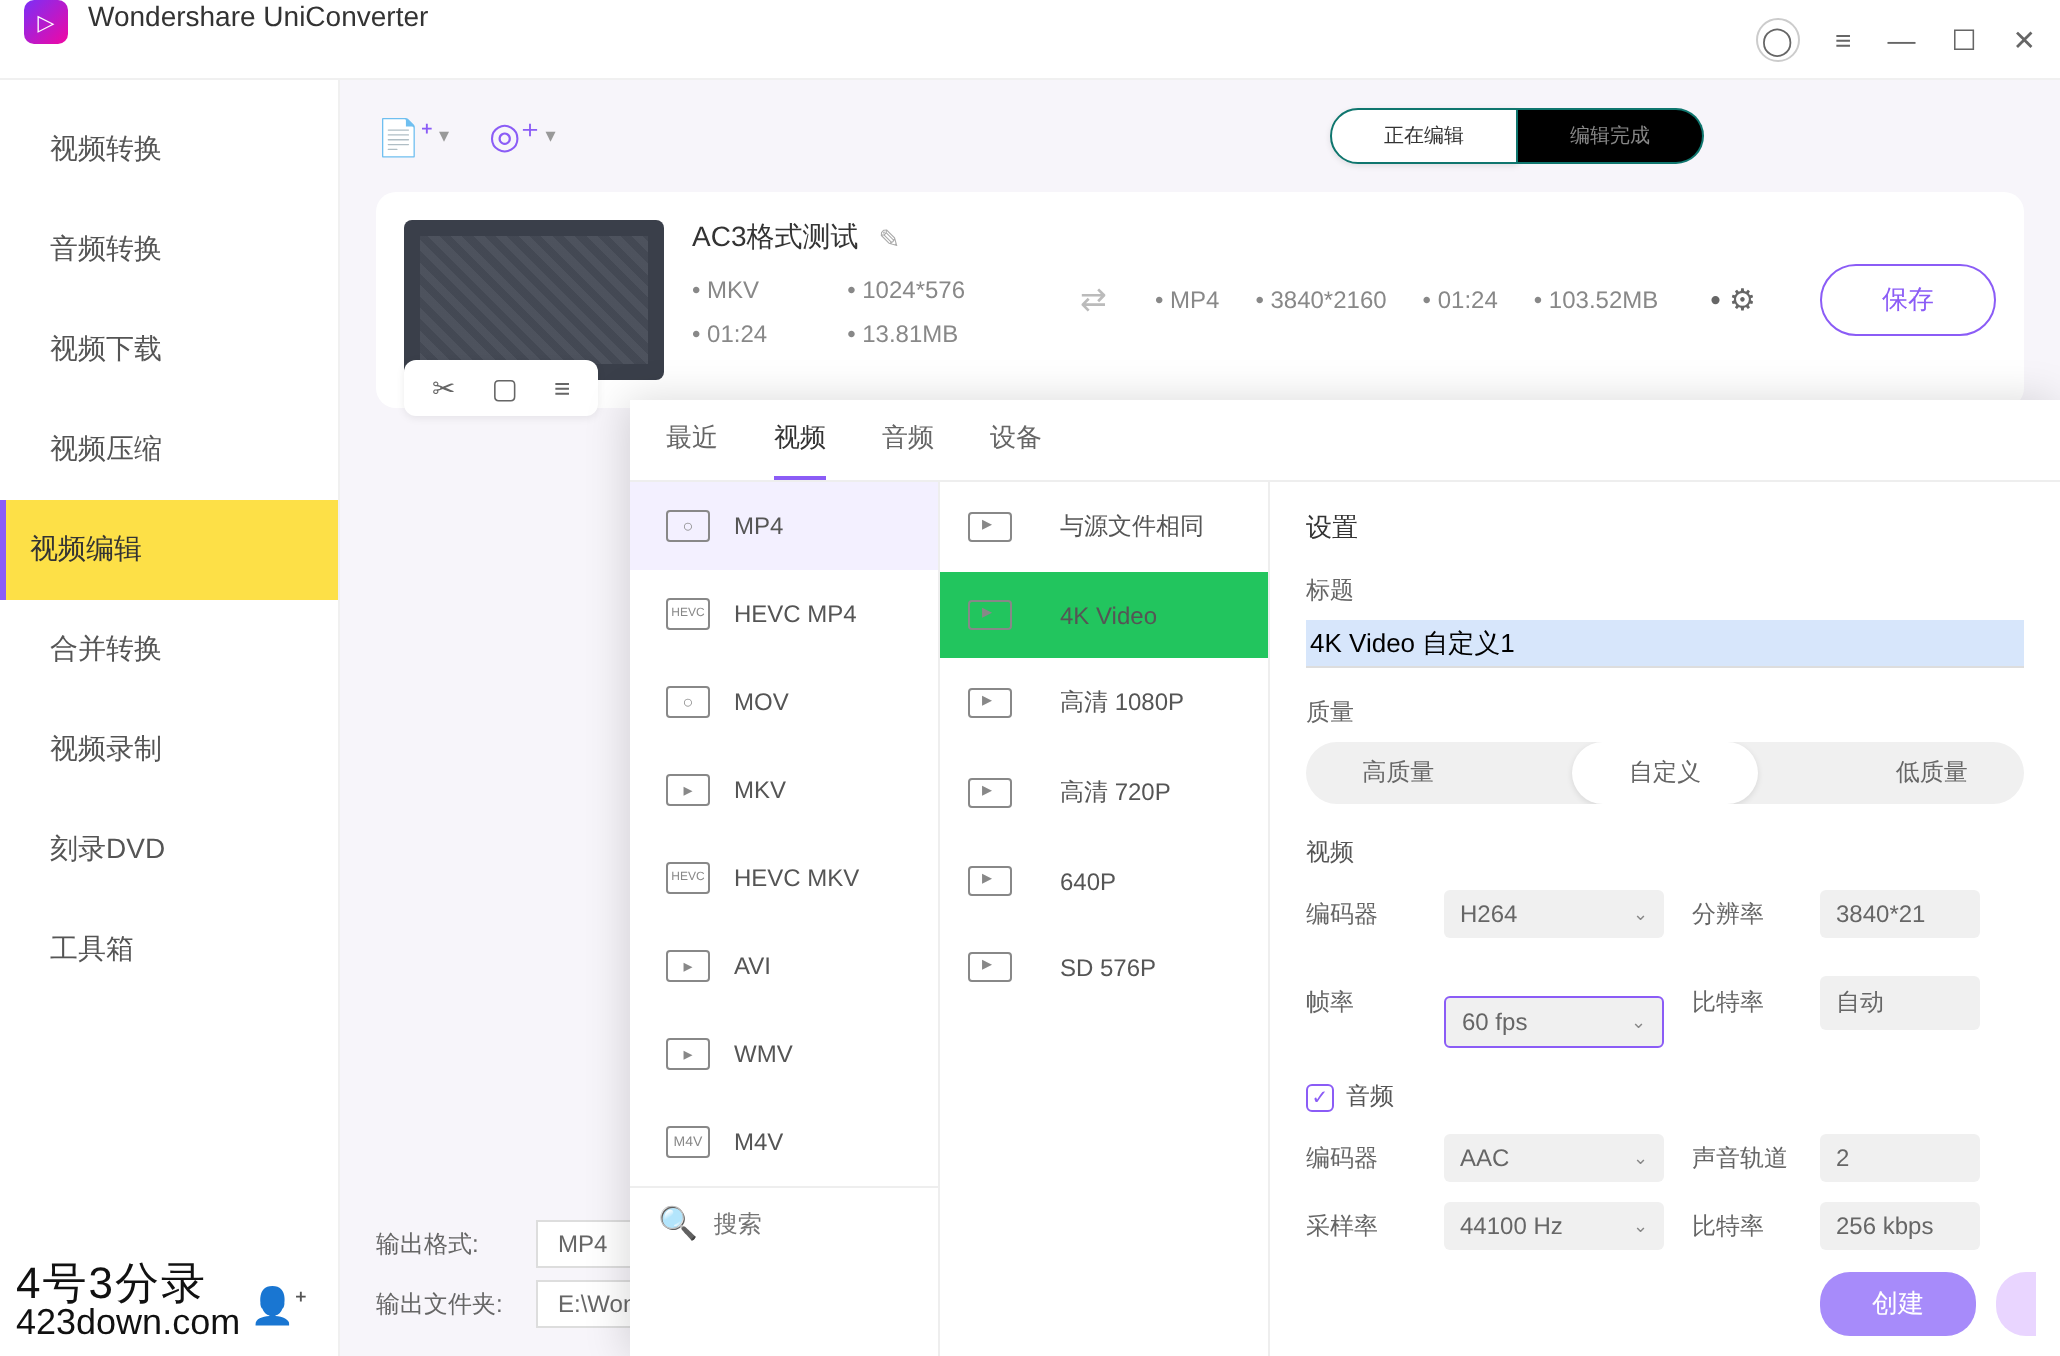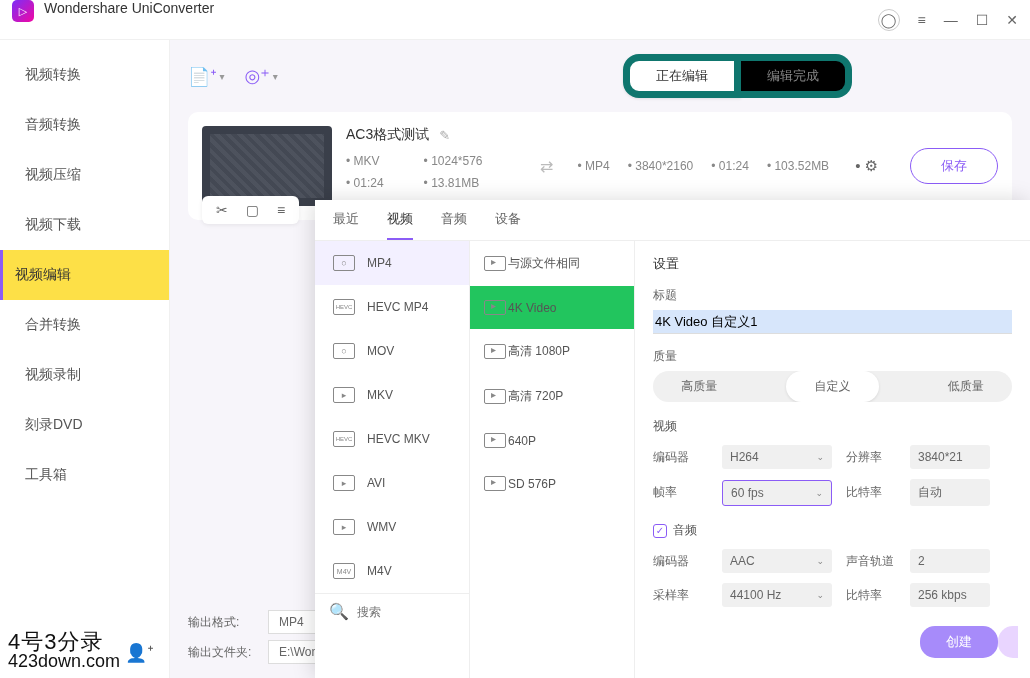--- a/index.html
+++ b/index.html
@@ -13,21 +13,21 @@
 .avatar-circle { width: 22px; height: 22px; border: 1px solid #ccc; border-radius: 50%; display: flex; align-items: center; justify-content: center; font-size: 12px; }
 .body-area { display: flex; height: calc(100% - 40px); position: relative; }
 .sidebar { width: 170px; background: #fff; border-right: 1px solid #f0f0f0; padding-top: 10px; }
 .sidebar-item { padding: 16px 25px; font-size: 14px; color: #555; cursor: pointer; }
 .sidebar-item.active { background: #fde047; color: #333; font-weight: 500; border-left: 3px solid #8b5cf6; padding-left: 12px; }
 .main { flex: 1; background: #f7f5fa; padding: 14px 18px; display: flex; flex-direction: column; position: relative; }
 .toolbar { display: flex; align-items: center; gap: 20px; margin-bottom: 14px; }
 .tool-icon { color: #8b5cf6; font-size: 18px; display: flex; align-items: center; gap: 3px; }
 .tool-icon .chev { font-size: 10px; color: #999; }
 .seg-control { display: flex; margin-left: auto; margin-right: 160px; }
-.seg-btn { padding: 6px 26px; font-size: 13px; border: 7px solid #0f766e; background: #fff; cursor: pointer; }
+.seg-btn { padding: 6px 26px; font-size: 10px; border: 1px solid #0f766e; background: #fff; cursor: pointer; }
 .seg-btn:first-child { border-radius: 16px 0 0 16px; }
 .seg-btn:last-child { border-radius: 0 16px 16px 0; border-left: none; }
 .seg-btn.active { background: #fff; color: #333; box-shadow: 0 1px 3px rgba(0,0,0,0.1); }
 .seg-btn:not(.active) { background: #000000; color: #888; }
 .card { background: #fff; border-radius: 10px; padding: 14px; display: flex; gap: 14px; position: relative; }
 .thumb { width: 130px; height: 80px; background: #3a3f4a; border-radius: 4px; position: relative; overflow: hidden; }
 .thumb::before { content: ""; position: absolute; inset: 8px; background: repeating-linear-gradient(45deg, #5a5f6a, #5a5f6a 4px, #4a4f5a 4px, #4a4f5a 8px); opacity: 0.6; }
 .card-mid { flex: 1; display: flex; flex-direction: column; }
 .file-title-row { display: flex; align-items: center; gap: 10px; margin-bottom: 10px; }
 .file-title { font-size: 14px; color: #333; }
@@ -55,40 +55,40 @@
 .popup { position: absolute; left: 315px; top: 200px; width: 715px; height: 478px; background: #fff; box-shadow: -2px 0 20px rgba(0,0,0,0.15); display: flex; flex-direction: column; z-index: 10; }
 .popup-tabs { display: flex; padding: 10px 18px 0; gap: 28px; border-bottom: 1px solid #eee; font-size: 13px; }
 .popup-tab { padding-bottom: 10px; cursor: pointer; color: #666; }
 .popup-tab.active { color: #333; font-weight: 500; border-bottom: 2px solid #8b5cf6; }
 .popup-body { flex: 1; display: flex; overflow: hidden; }
 .fmt-col { width: 155px; border-right: 1px solid #eee; overflow-y: auto; }
 .fmt-item { display: flex; align-items: center; gap: 12px; padding: 14px 18px; font-size: 12px; color: #555; cursor: pointer; }
 .fmt-item.active { background: #f3f0ff; }
 .fmt-icon { width: 22px; height: 16px; border: 1.5px solid #888; border-radius: 2px; display: flex; align-items: center; justify-content: center; font-size: 9px; color: #888; }
 .preset-col { width: 165px; border-right: 1px solid #eee; overflow-y: auto; }
-.preset-item { display: flex; align-items: center; gap: 2px; padding: 14px 14px; font-size: 12px; color: #555; cursor: pointer; }
+.preset-item { display: flex; align-items: center; gap: 24px; padding: 14px 14px; font-size: 12px; color: #555; cursor: pointer; }
 .preset-item.active { background: #22c55e; }
 .preset-icon { width: 22px; height: 15px; border: 1.5px solid #888; border-radius: 2px; position: relative; }
 .preset-icon::after { content: "▸"; position: absolute; left: 6px; top: -1px; font-size: 10px; color: #888; }
 .settings-col { flex: 1; padding: 14px 18px; overflow: hidden; }
 .set-title { font-size: 13px; color: #333; margin-bottom: 12px; }
 .set-label { font-size: 12px; color: #666; margin: 14px 0 6px; }
 .text-input { width: 100%; border: none; border-bottom: 1px solid #ddd; padding: 4px 2px; font-size: 13px; background: #d7e6fb; }
 .quality-seg { display: flex; margin-top: 6px; background: #f0f0f0; border-radius: 16px; overflow: hidden; gap: 41px; }
 .q-btn { flex: 1; text-align: center; padding: 7px; font-size: 12px; color: #666; cursor: pointer; }
 .q-btn.active { background: #fff; border-radius: 16px; box-shadow: 0 1px 3px rgba(0,0,0,0.1); }
 .sec-head { font-size: 12px; color: #555; margin: 16px 0 10px; display: flex; align-items: center; gap: 6px; }
 .check { width: 14px; height: 14px; border: 1.5px solid #8b5cf6; border-radius: 3px; display: inline-flex; align-items: center; justify-content: center; color: #8b5cf6; font-size: 10px; }
 .param-grid { display: grid; grid-template-columns: 55px 110px 50px 80px; gap: 10px 14px; font-size: 12px; color: #666; align-items: center; }
 .sel { background: #f0f0f0; border: none; padding: 5px 8px; font-size: 12px; border-radius: 3px; display: flex; justify-content: space-between; align-items: center; }
-.sel.hl { border: 1px solid #8b5cf6; }
+.sel.hl { border: 1px solid #8b5cf6; margin-top: 19px; }
 .chev-d { font-size: 9px; color: #888; }
 .search-row { border-top: 1px solid #eee; padding: 8px 14px; display: flex; align-items: center; gap: 8px; }
 .search-row input { border: none; outline: none; font-size: 12px; flex: 1; }
-.create-row { position: absolute; right: 12px; bottom: 20px; display: flex; }
+.create-row { position: absolute; right: 12px; bottom: 10px; display: flex; gap: 10px; }
 .create-btn { background: #a78bfa; color: #fff; border: none; padding: 7px 26px; border-radius: 15px; font-size: 13px; cursor: pointer; }
 .cancel-btn-stub { width: 20px; background: #e9d5ff; border-radius: 15px 0 0 15px; }
 </style>
 </head>
 <body>
 
 <div class="titlebar">
   <div class="logo"></div>
   <div class="app-title">Wondershare UniConverter</div>
   <div class="title-controls">
@@ -97,22 +97,22 @@
     <span>—</span>
     <span>☐</span>
     <span>✕</span>
   </div>
 </div>
 
 <div class="body-area">
   <div class="sidebar">
     <div class="sidebar-item">视频转换</div>
     <div class="sidebar-item">音频转换</div>
+    <div class="sidebar-item">视频下载</div>
     <div class="sidebar-item">视频压缩</div>
-    <div class="sidebar-item">视频下载</div>
     <div class="sidebar-item active">视频编辑</div>
     <div class="sidebar-item">合并转换</div>
     <div class="sidebar-item">视频录制</div>
     <div class="sidebar-item">刻录DVD</div>
     <div class="sidebar-item">工具箱</div>
   </div>
 
   <div class="main">
     <div class="toolbar">
       <div class="tool-icon">

